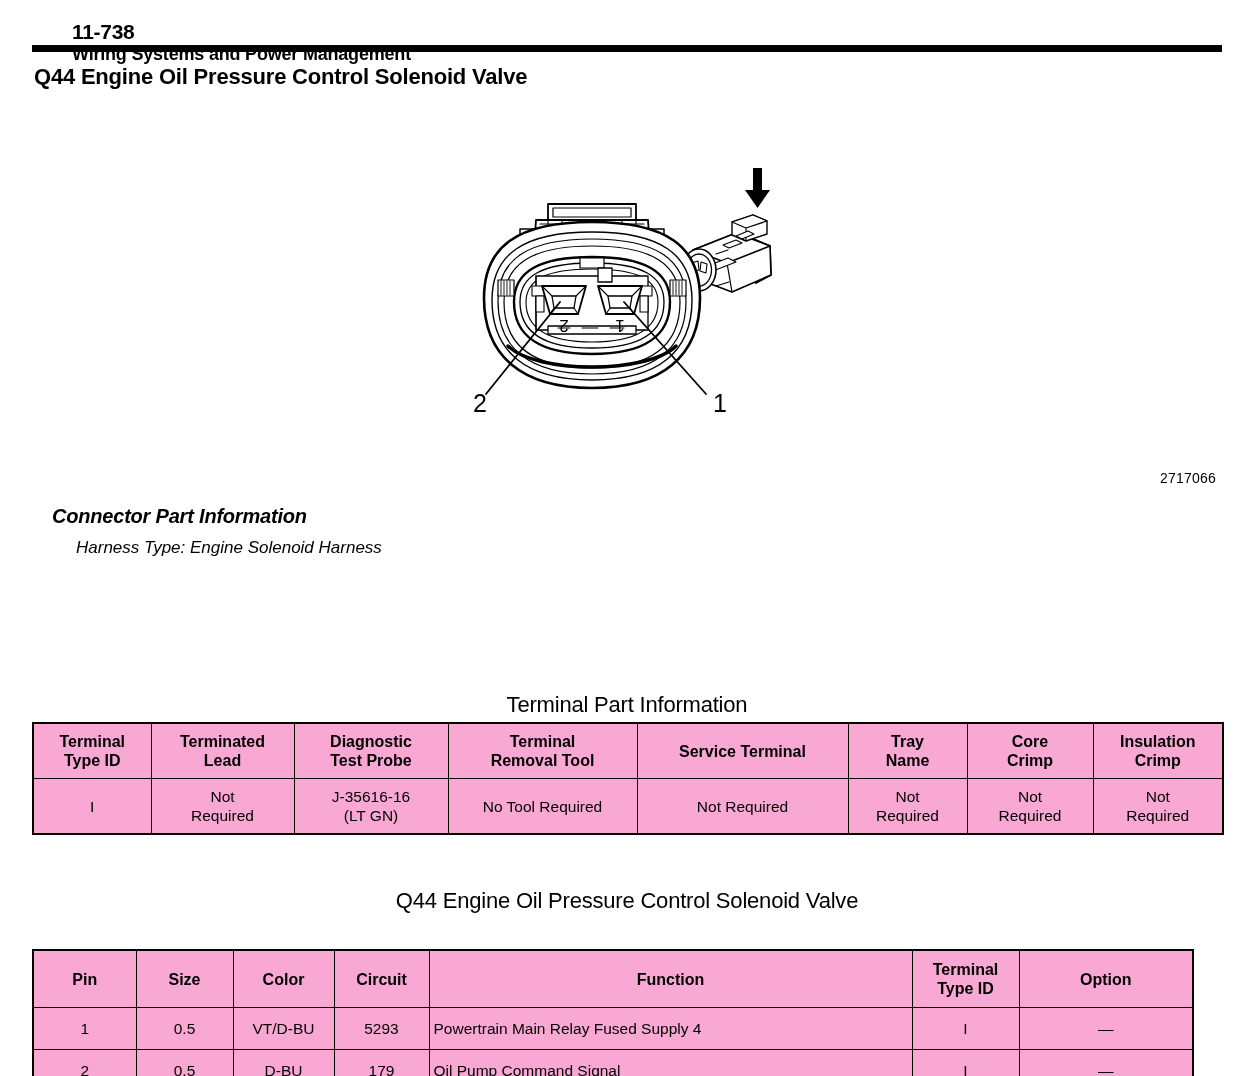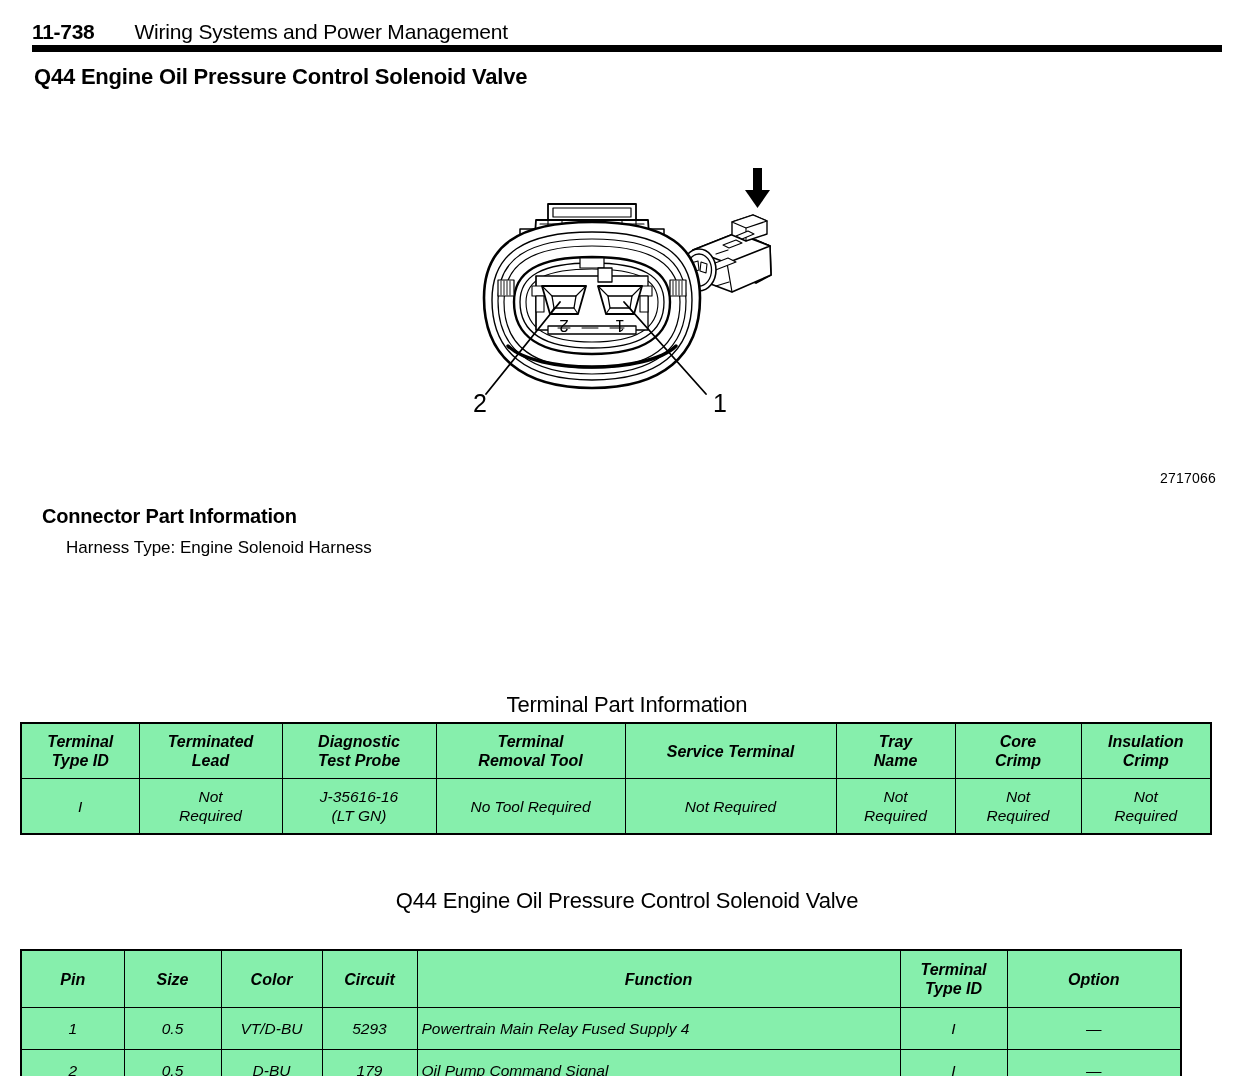--- a/index.html
+++ b/index.html
@@ -18,30 +18,31 @@
   }
 
   
   .page-header {
     position: absolute;
     left: 32px;
     top: 20px;
     width: 1188px;
     display: flex;
     align-items: baseline;
+    flex-direction: column;
   }
   .page-number {
     font-size: 21px;
     font-weight: bold;
     letter-spacing: -0.3px;
     white-space: nowrap;
   }
   .header-title {
-    font-size: 21px;
-    font-weight: normal;
+    font-size: 18px;
+    font-weight: bold;
     margin-left: 40px;
     white-space: nowrap;
     letter-spacing: -0.2px;
   }
   .header-rule {
     position: absolute;
     left: 32px;
     top: 45px;
     width: 1190px;
     height: 7px;
@@ -73,23 +74,24 @@
     position: absolute;
     left: 1160px;
     top: 470px;
     font-size: 14px;
     letter-spacing: 0.2px;
   }
 
   
   .cpi {
     position: absolute;
-    left: 42px;
+    left: 52px;
     top: 505px;
     width: 700px;
+    font-style: italic;
   }
   .cpi-heading {
     font-size: 20px;
     font-weight: bold;
     letter-spacing: -0.2px;
     margin: 0 0 6px 0;
   }
   .cpi-line {
     font-size: 17px;
     margin-left: 24px;
@@ -106,25 +108,24 @@
     font-size: 22px;
     font-weight: normal;
     letter-spacing: -0.2px;
   }
   #terminal-heading { top: 692px; }
   #pin-heading { top: 888px; }
 
   
   table.doc-table {
     position: absolute;
-    left: 20px;
+    left: 32px;
     border-collapse: collapse;
     table-layout: fixed;
-    background: #86efac;
-    font-style: italic;
+    background: #f9a8d4;
   }
   table.doc-table td,
   table.doc-table th {
     border: 1.6px solid #000000;
     padding: 4px 4px;
     font-size: 15.5px;
     font-weight: normal;
     text-align: center;
     vertical-align: middle;
     line-height: 19px;

